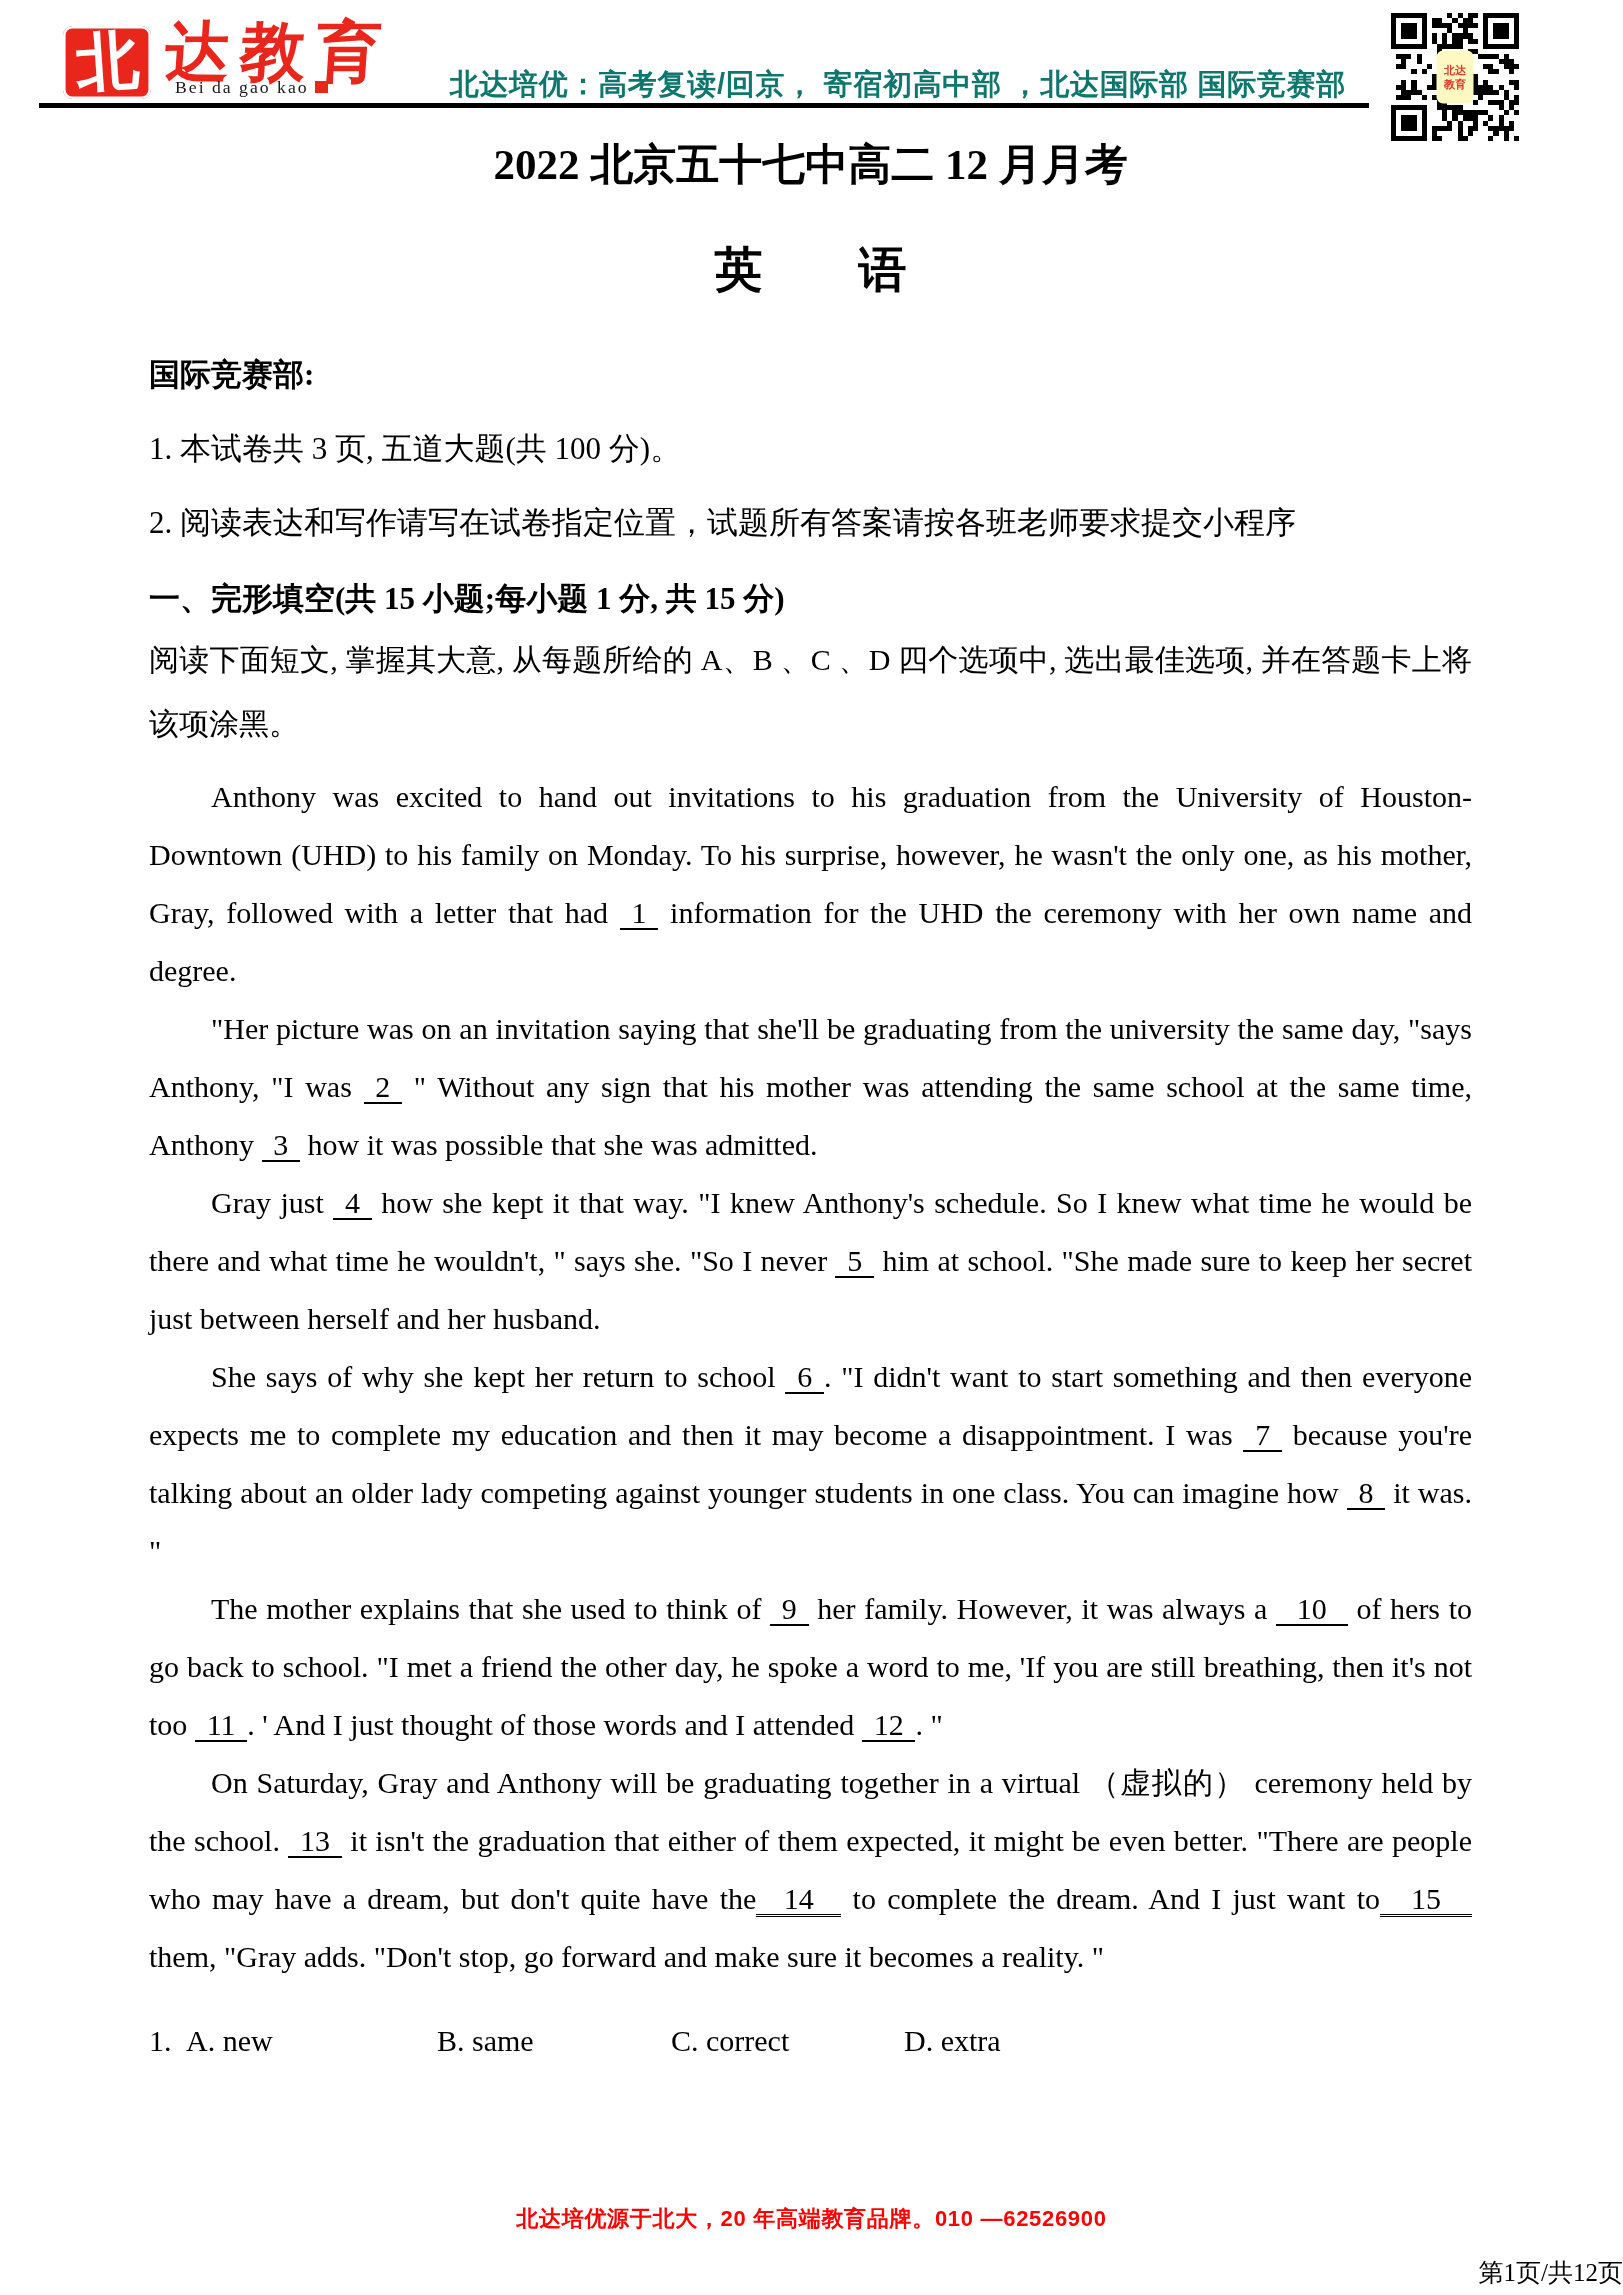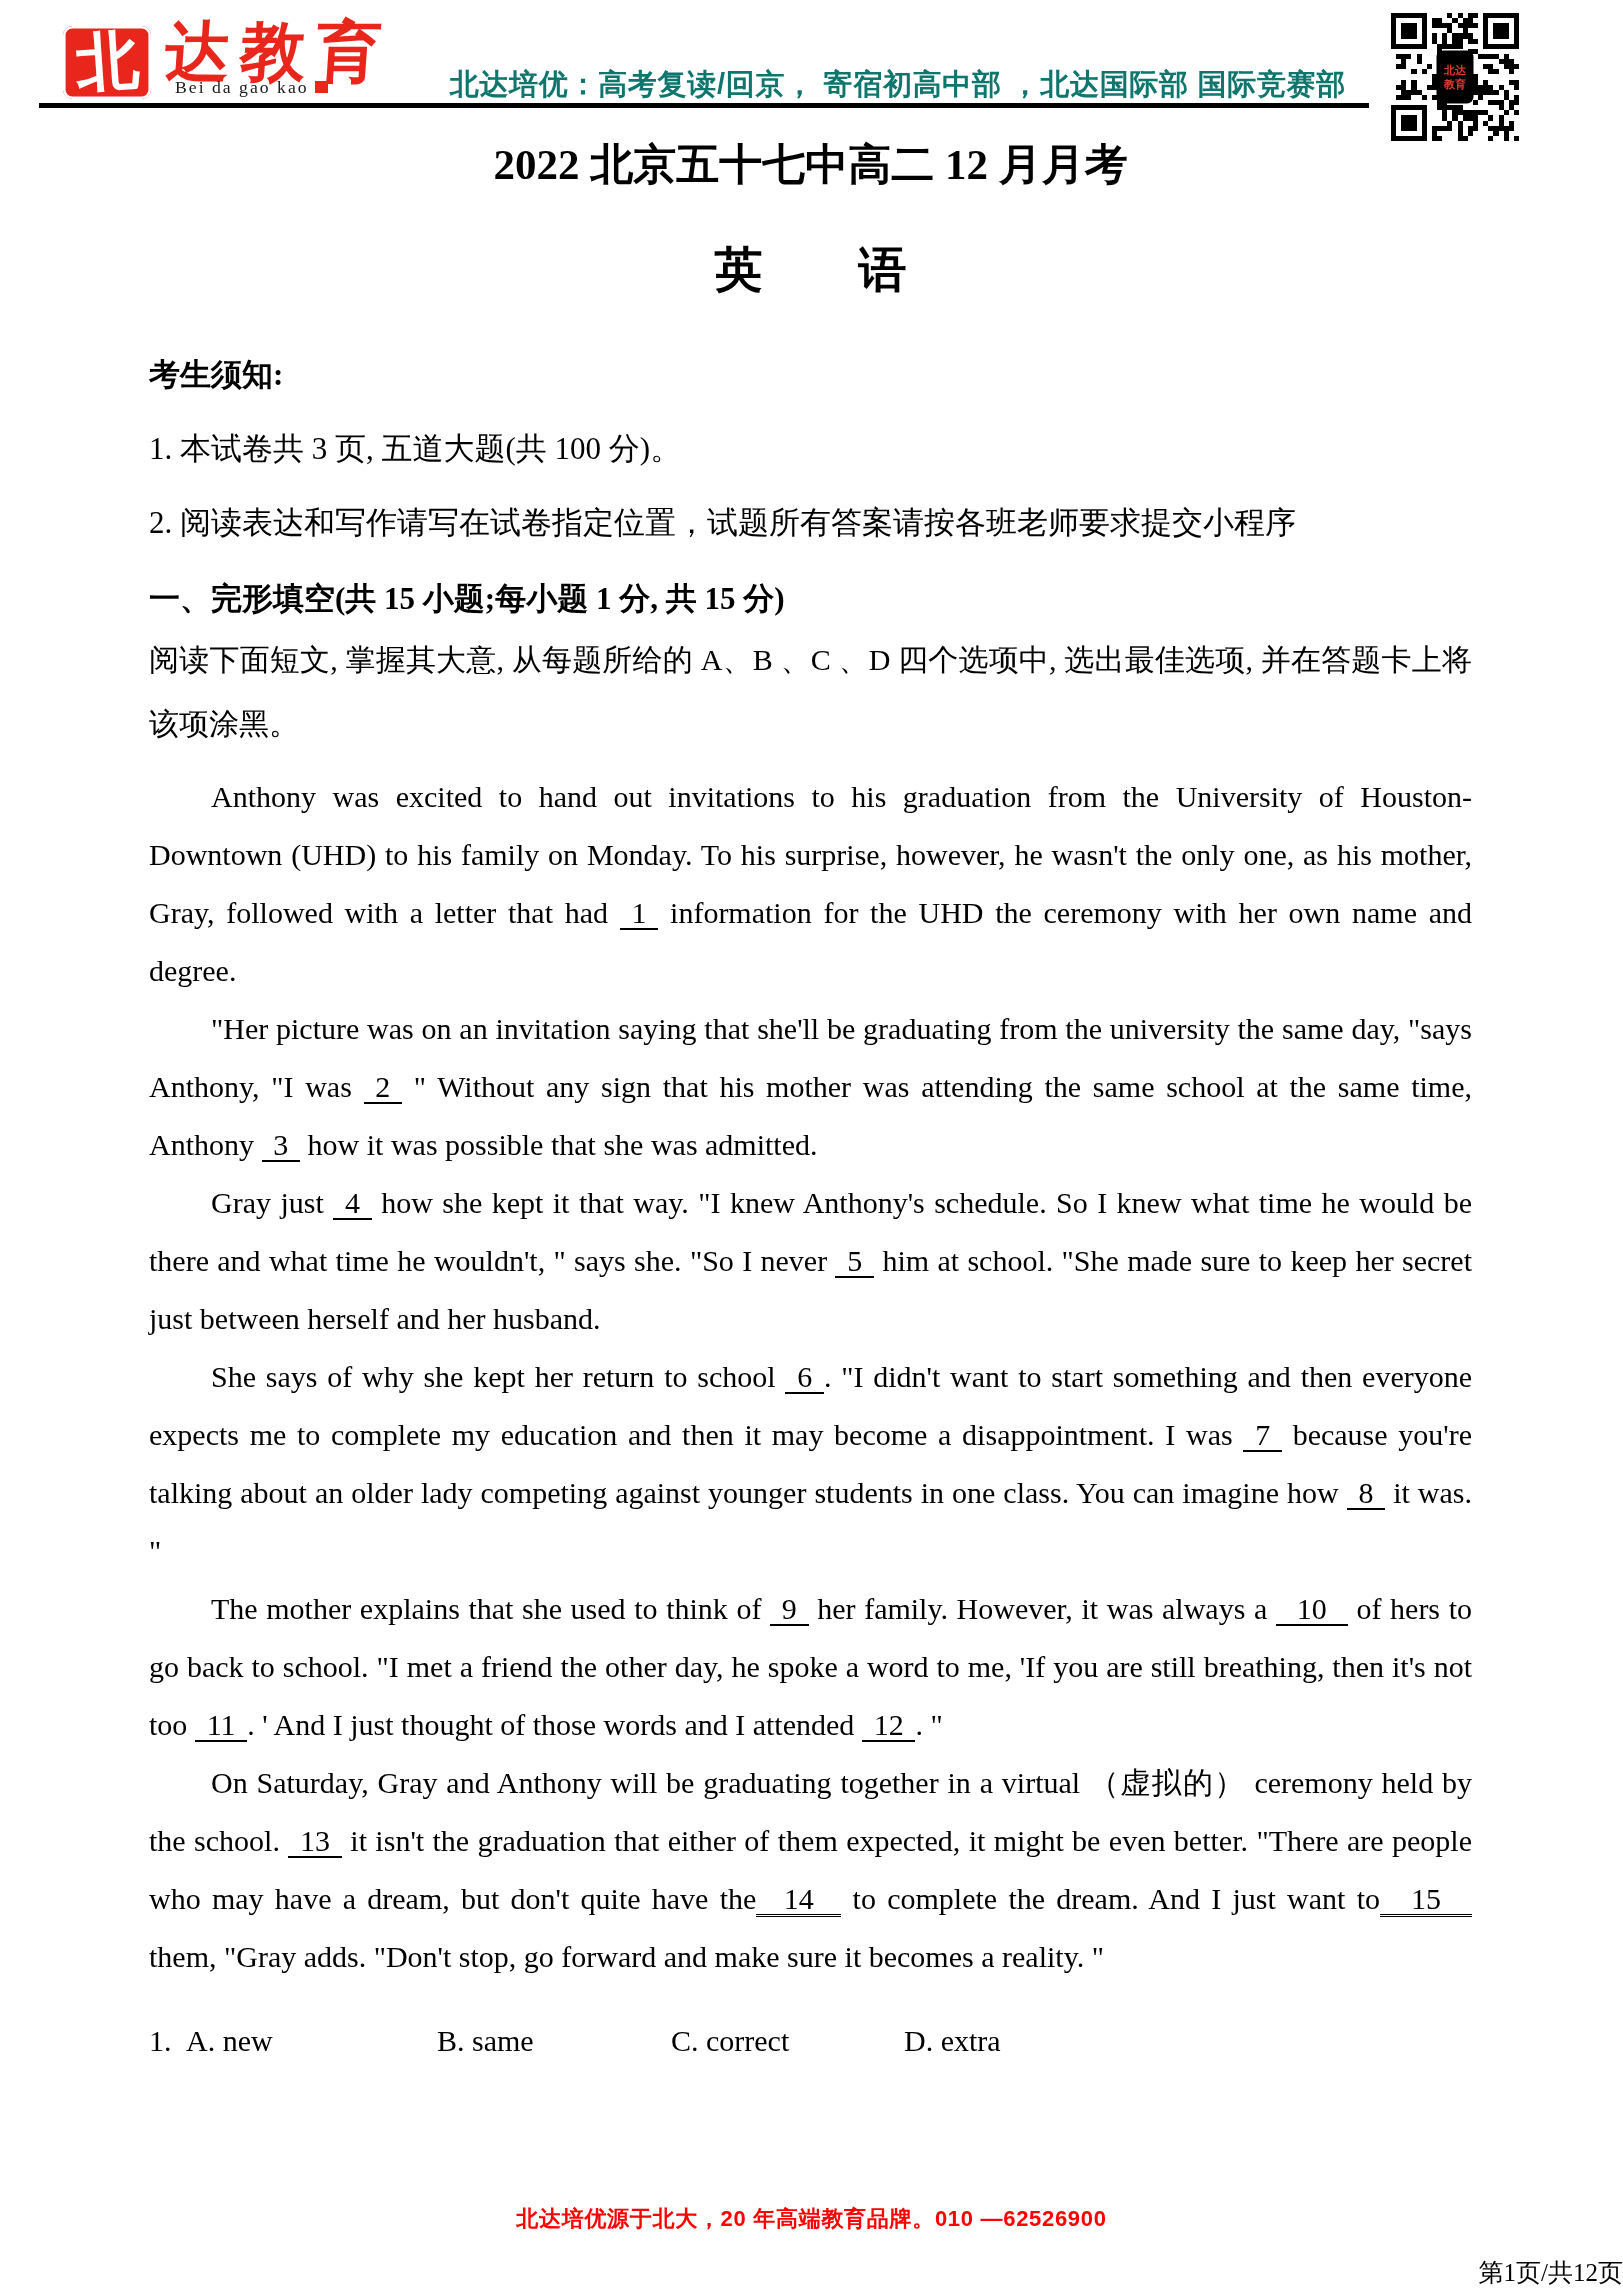--- a/index.html
+++ b/index.html
@@ -40,21 +40,21 @@
   .rule {
     position:absolute; left:39px; top:103px; width:1330px; height:4.6px;
     background:#000;
   }
   .qr {
     position:absolute; left:1391px; top:13px; width:128px; height:128px;
   }
   .qr svg { display:block; }
   .qr-badge {
     position:absolute; left:50%; top:50%; transform:translate(-50%,-50%);
-    width:37px; height:53px; background:#000000; border-radius:6.5px;
+    width:37px; height:53px; background:#fef9c3; border-radius:6.5px;
     display:flex; flex-direction:column; align-items:center; justify-content:center;
     color:#e03a2c; font-size:11px; line-height:13.7px; font-weight:bold; text-align:center;
   }
   
   .content { padding:0 151px 0 149px; }
   .doc-title {
     margin:0; padding-top:136px; text-align:center;
     font-size:43px; font-weight:bold; line-height:58px;
   }
   .doc-subject {
@@ -304,21 +304,21 @@
     <div class="qr-badge">
       <span>北达</span>
       <span>教育</span>
     </div>
   </div>
 
   <div class="content">
     <h1 class="doc-title">2022 北京五十七中高二 12 月月考</h1>
     <h2 class="doc-subject">英　　语</h2>
 
-    <div class="notice-heading">考生须知:</div>
+    <div class="notice-heading">国际竞赛部:</div>
     <div class="notice-item">1. 本试卷共 3 页, 五道大题(共 100 分)。</div>
     <div class="notice-item">2. 阅读表达和写作请写在试卷指定位置，试题所有答案请按各班老师要求提交小程序</div>
 
     <div class="section-heading">一、完形填空(共 15 小题;每小题 1 分, 共 15 分)</div>
     <div class="instructions">阅读下面短文, 掌握其大意, 从每题所给的 A、B 、C 、D 四个选项中, 选出最佳选项, 并在答题卡上将该项涂黑。</div>
 
     <div class="passage" id="passage">
         <p>Anthony was excited to hand out invitations to his graduation from the University of Houston-Downtown (UHD) to his family on Monday. To his surprise, however, he wasn't the only one, as his mother, Gray, followed with a letter that had <span class="blank">1</span> information for the UHD the ceremony with her own name and degree.</p>
         <p>"Her picture was on an invitation saying that she'll be graduating from the university the same day, "says Anthony, "I was <span class="blank">2</span> " Without any sign that his mother was attending the same school at the same time, Anthony <span class="blank">3</span> how it was possible that she was admitted.</p>
         <p>Gray just <span class="blank">4</span> how she kept it that way. "I knew Anthony's schedule. So I knew what time he would be there and what time he wouldn't, " says she. "So I never <span class="blank">5</span> him at school. "She made sure to keep her secret just between herself and her husband.</p>

